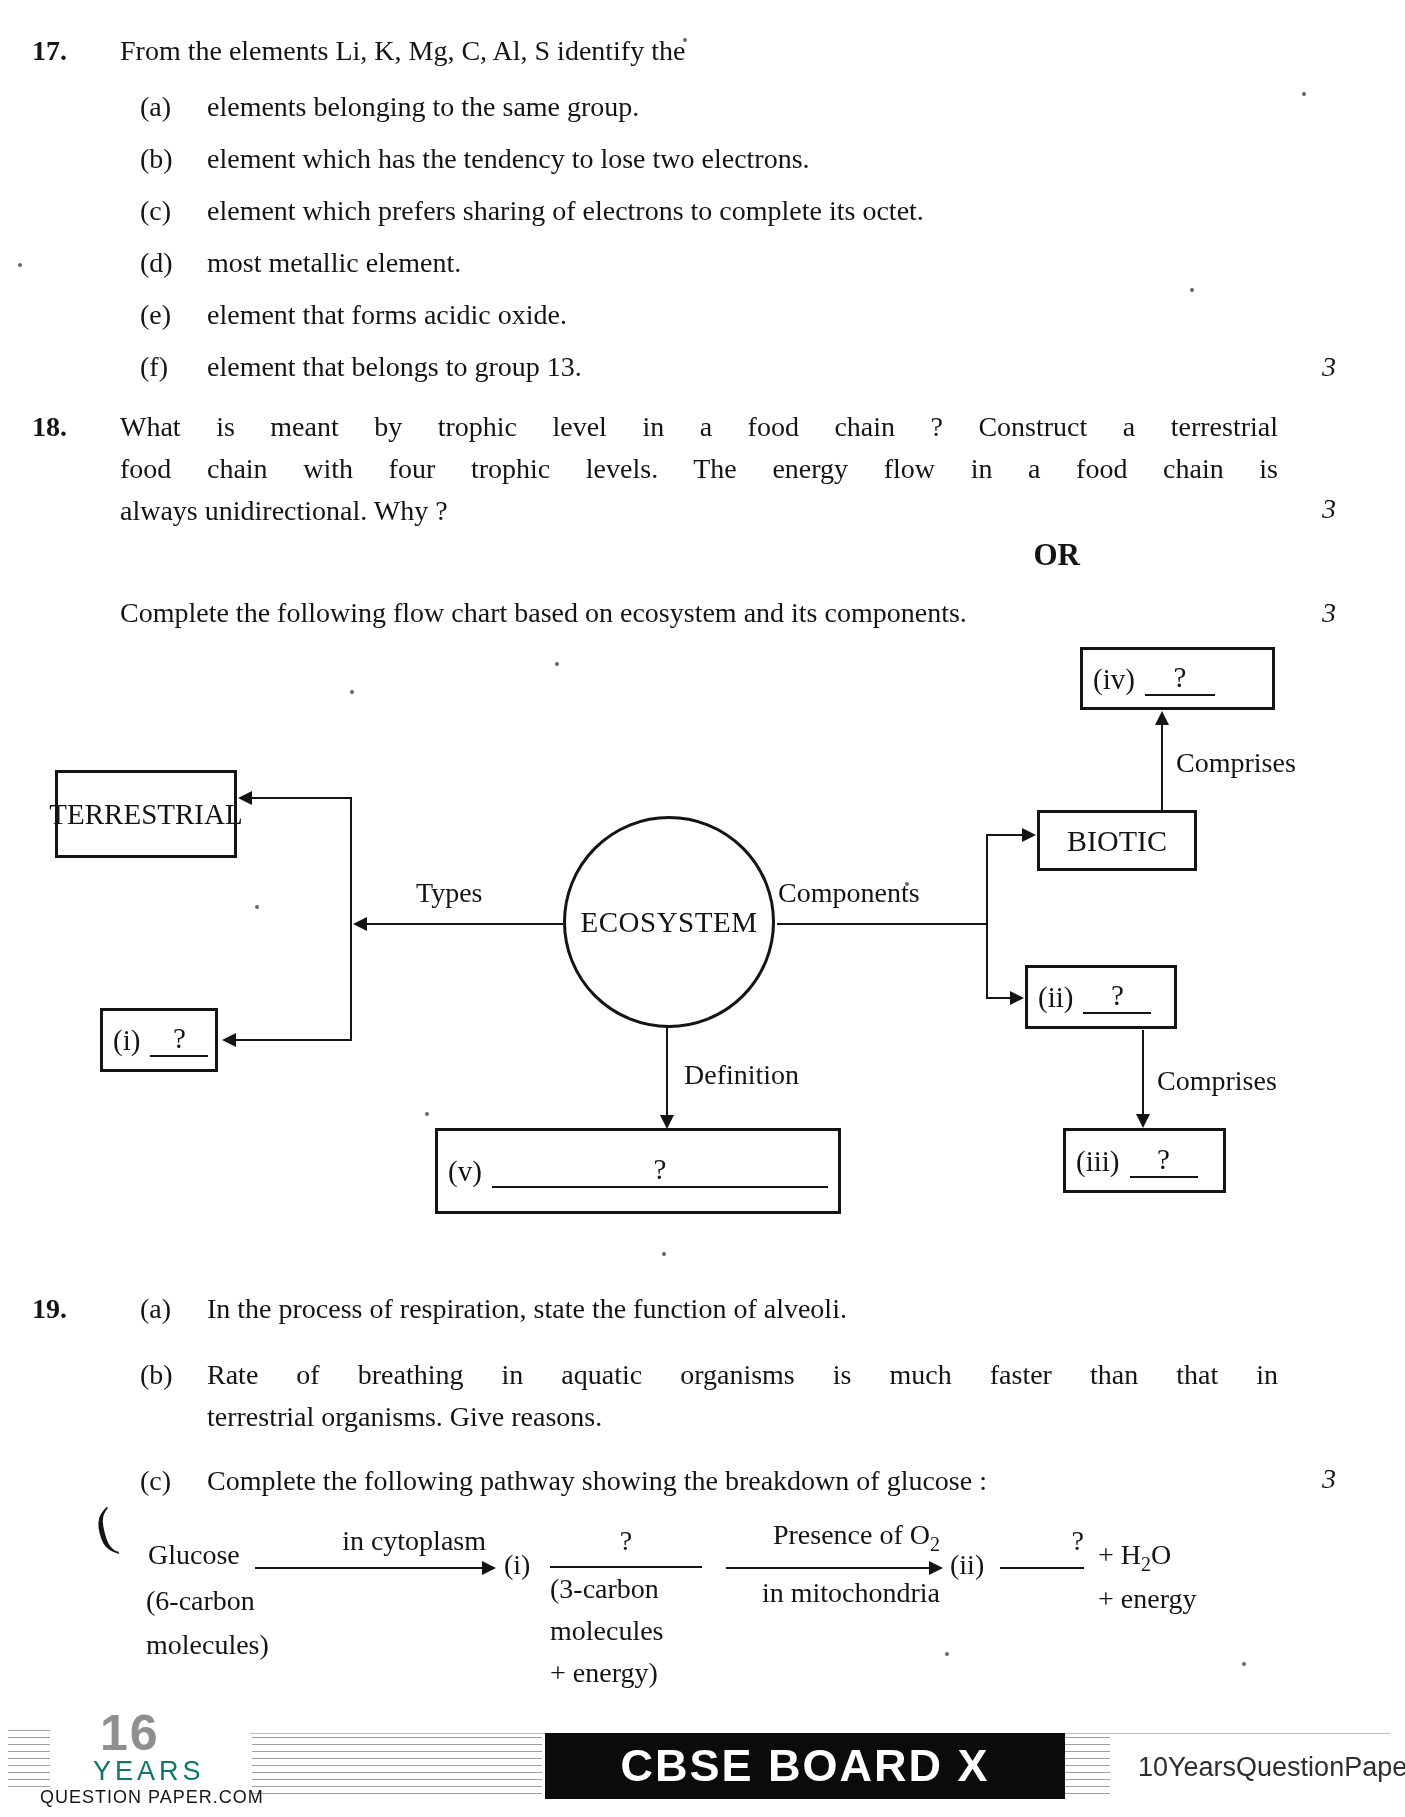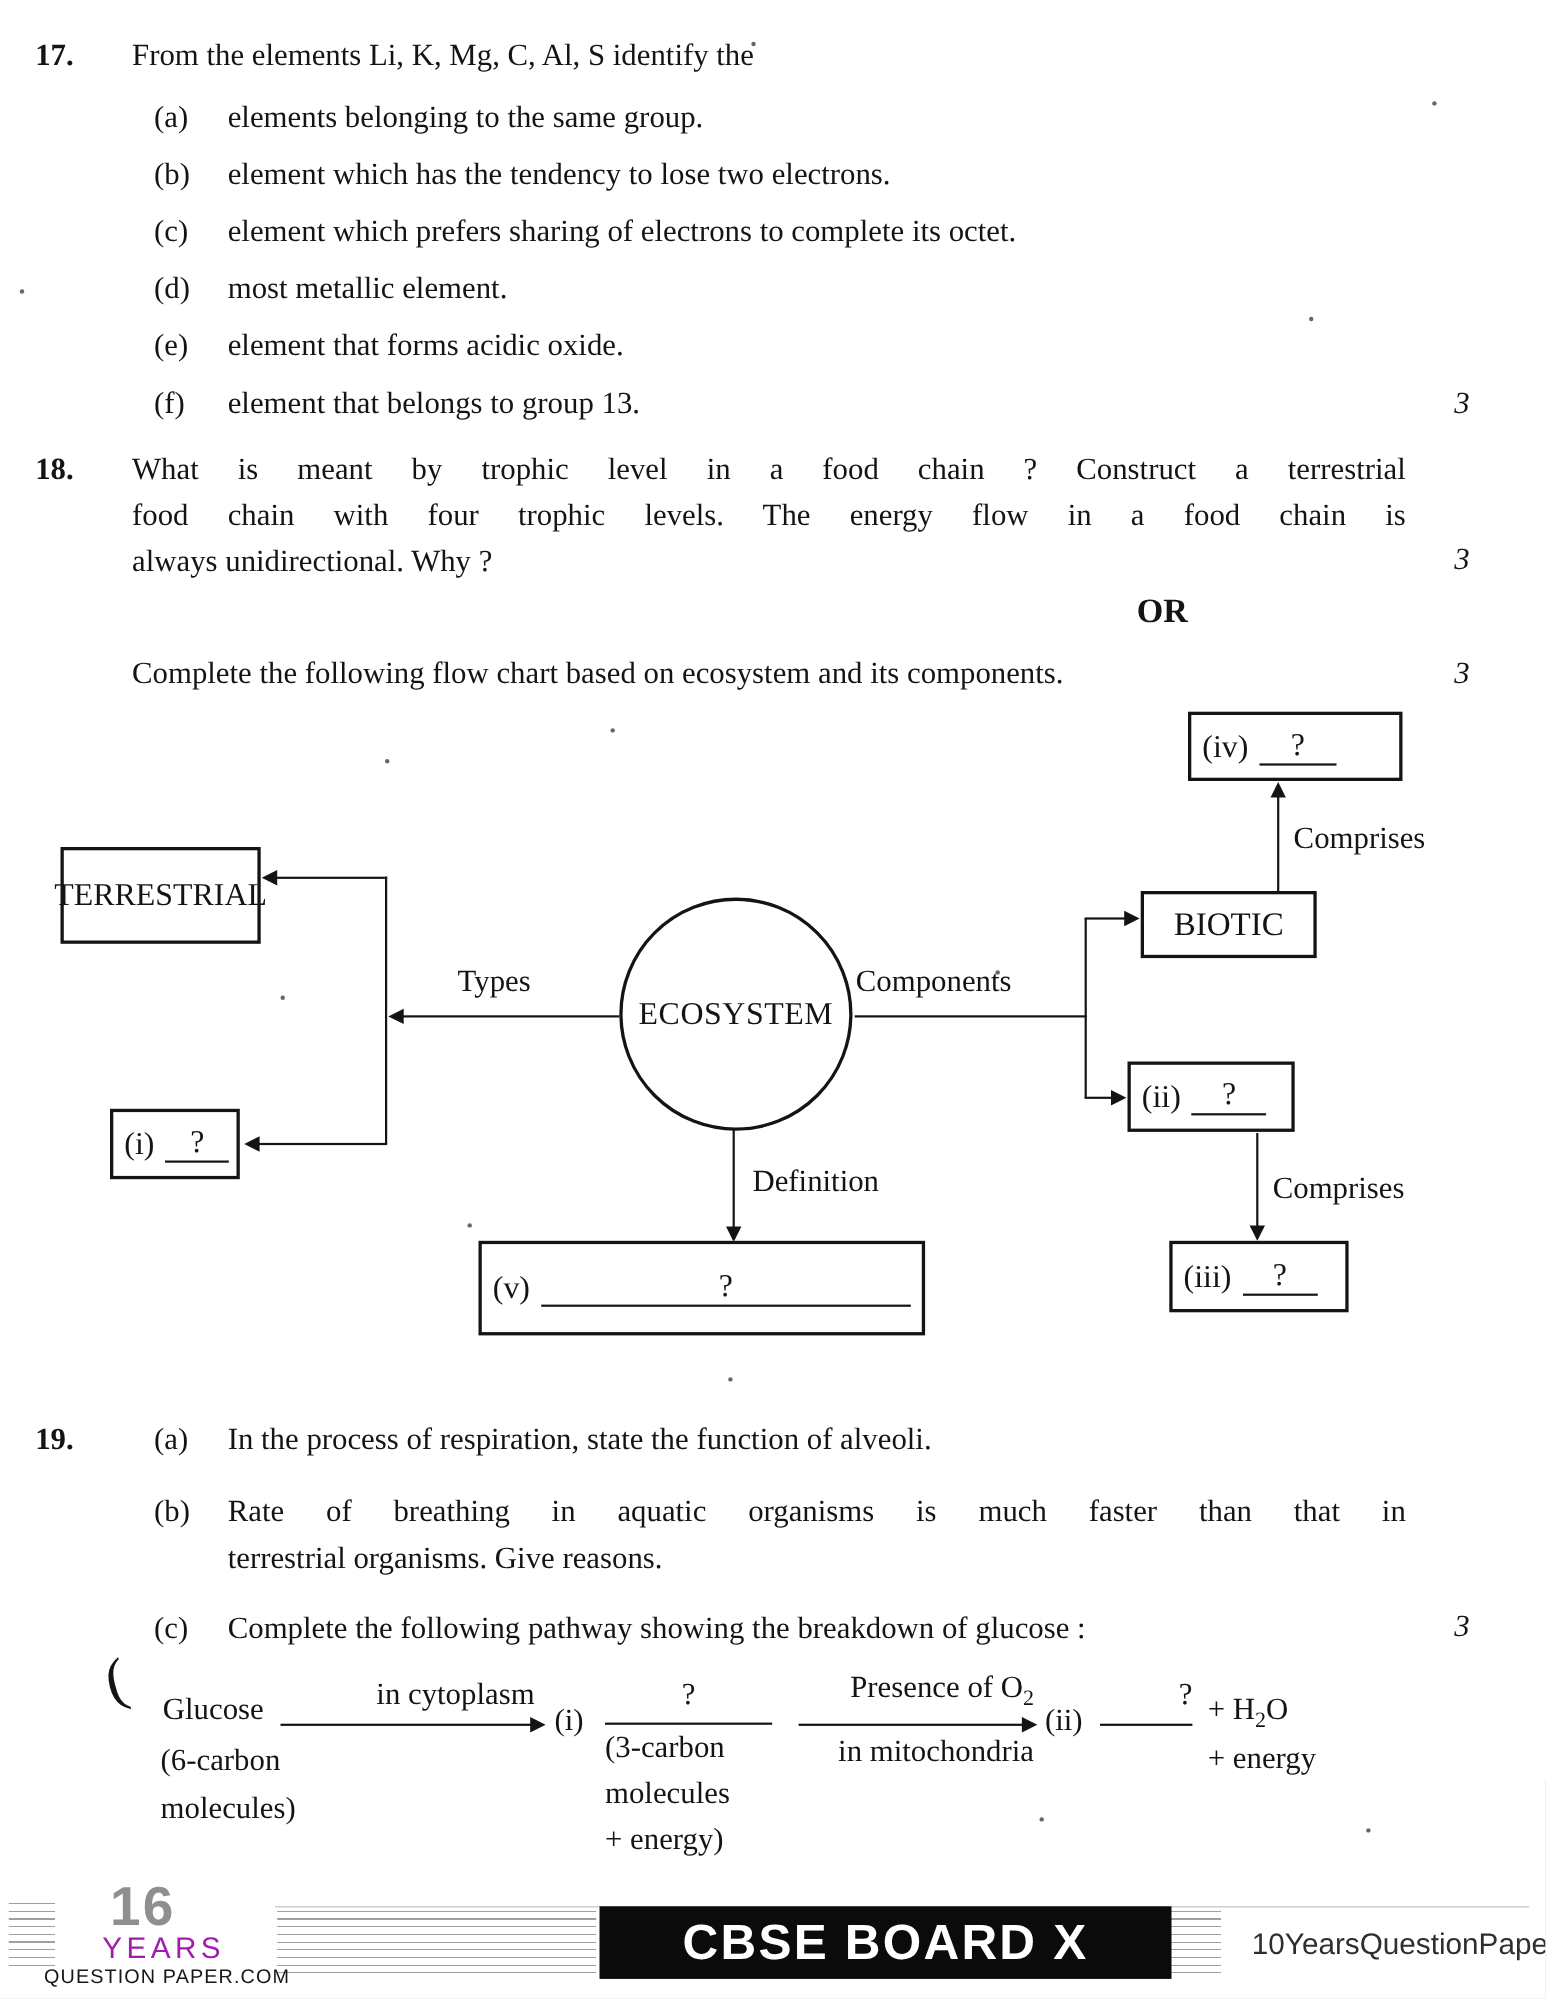--- a/index.html
+++ b/index.html
@@ -199,21 +199,21 @@
     <span>+ H</span><span class="subsc">2</span><span>O</span>
   </div>
   <span class="abs" style="left:1098px; top:1582px;">+ energy</span>
 
   <div class="stripes" style="left:8px; top:1730px; width:42px; height:60px;"></div>
   <div class="abs" style="left:250px; top:1733px; width:1140px; height:1px; background:#bdbdbd;"></div>
   <div class="stripes" style="left:252px; top:1737px; width:290px; height:57px;"></div>
   <div class="stripes" style="left:1062px; top:1737px; width:48px; height:57px;"></div>
 
   <div class="abs sans bold" style="left:100px; top:1708px; font-size:50px; line-height:50px; color:#8f8f8f; letter-spacing:2px;">16</div>
-  <div class="abs sans" style="left:93px; top:1758px; font-size:27px; line-height:27px; color:#a21caf; letter-spacing:4px;">YEARS</div>
+  <div class="abs sans" style="left:93px; top:1758px; font-size:27px; line-height:27px; color:#0f766e; letter-spacing:4px;">YEARS</div>
   <div class="abs sans" style="left:40px; top:1788px; font-size:18px; line-height:18px; color:#161616; letter-spacing:1px;">QUESTION PAPER.COM</div>
 
   <div class="banner" style="left:545px; top:1733px; width:520px; height:66px;">CBSE BOARD X</div>
 
   <div class="abs sans" style="left:1138px; top:1752px; font-size:27px; line-height:30px; color:#2e2e2e;">10YearsQuestionPaper.com</div>
 
   <div class="speck" style="left:683px; top:38px;"></div>
   <div class="speck" style="left:1302px; top:92px;"></div>
   <div class="speck" style="left:18px; top:263px;"></div>
   <div class="speck" style="left:1190px; top:288px;"></div>

